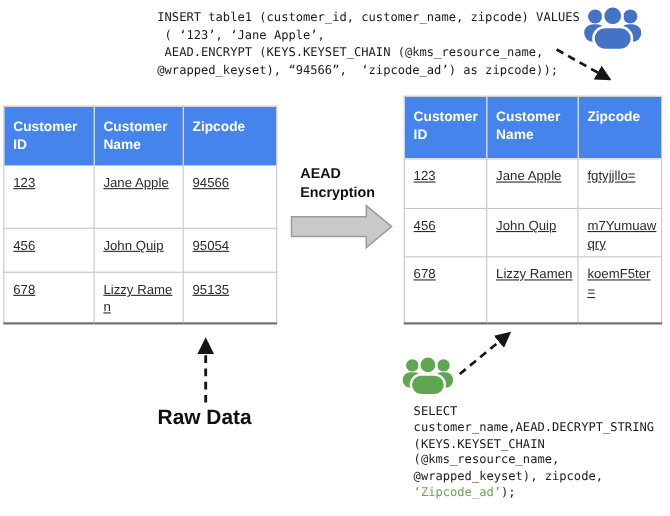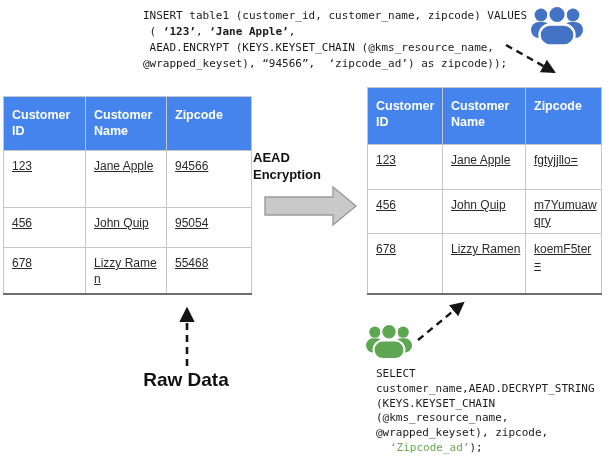--- a/index.html
+++ b/index.html
@@ -7,22 +7,22 @@
   #canvas {
     position:relative; width:609px; height:469px; background:#ffffff;
     font-family:"Liberation Sans", sans-serif; overflow:hidden;
   }
 
   
   .code { position:absolute; font-family:"DejaVu Sans Mono", monospace; color:#1b1b1b; }
   .code .cl { white-space:pre; }
   #insert-code { left:143px; top:8px; font-size:11px; line-height:16px; }
   #select-code { left:376px; top:367px; font-size:11px; line-height:14.8px; }
-  .code b { font-weight:bold; }
-  .green-token { color:#6aa84f;margin-left:14px; }
+  .code b { font-weight:normal; }
+  .green-token { color:#6aa84f; }
 
   
   .dtable { position:absolute; border-collapse:collapse; table-layout:fixed; background:#fff; }
   .dtable th, .dtable td {
     border:1px solid #c6c6c6; vertical-align:top; text-align:left;
     padding:8px 4px 0 8px; overflow:hidden;
   }
   .dtable th {
     background:#4484ec; color:#ffffff; font-weight:bold;
     font-size:12.5px; line-height:1.28; padding-top:10px;
@@ -35,21 +35,21 @@
   #raw-table tr:nth-child(3){ height:40px; }
   #raw-table tr:nth-child(4){ height:46px; }
   #enc-table  { left:367px; top:87px; width:234px; }
   #enc-table tr:nth-child(1){ height:57px; }
   #enc-table tr:nth-child(2){ height:45px; }
   #enc-table tr:nth-child(3){ height:44px; }
   #enc-table tr:nth-child(4){ height:60px; }
 
   
   #aead-label {
-    position:absolute; left:253px; top:150px; width:78px;
+    position:absolute; left:273px; top:150px; width:78px;
     font-weight:bold; font-size:13px; line-height:16.5px; color:#111;
   }
   #rawdata-label {
     position:absolute; left:138px; top:369px; width:96px; text-align:center;
     font-weight:bold; font-size:19px; color:#111;
   }
 
   
   #arrow-layer { position:absolute; left:0; top:0; pointer-events:none; }
   .users-icon { position:absolute; }
@@ -111,21 +111,21 @@
       <td>94566</td>
     </tr>
     <tr>
       <td>456</td>
       <td>John Quip</td>
       <td>95054</td>
     </tr>
     <tr>
       <td>678</td>
       <td>Lizzy Ramen</td>
-      <td>55468</td>
+      <td>95135</td>
     </tr>
   </tbody>
     </table>
 
   <table id="enc-table" class="dtable">
     <colgroup>
         <col style="width:75px">
         <col style="width:83px">
         <col style="width:76px">
       </colgroup>

